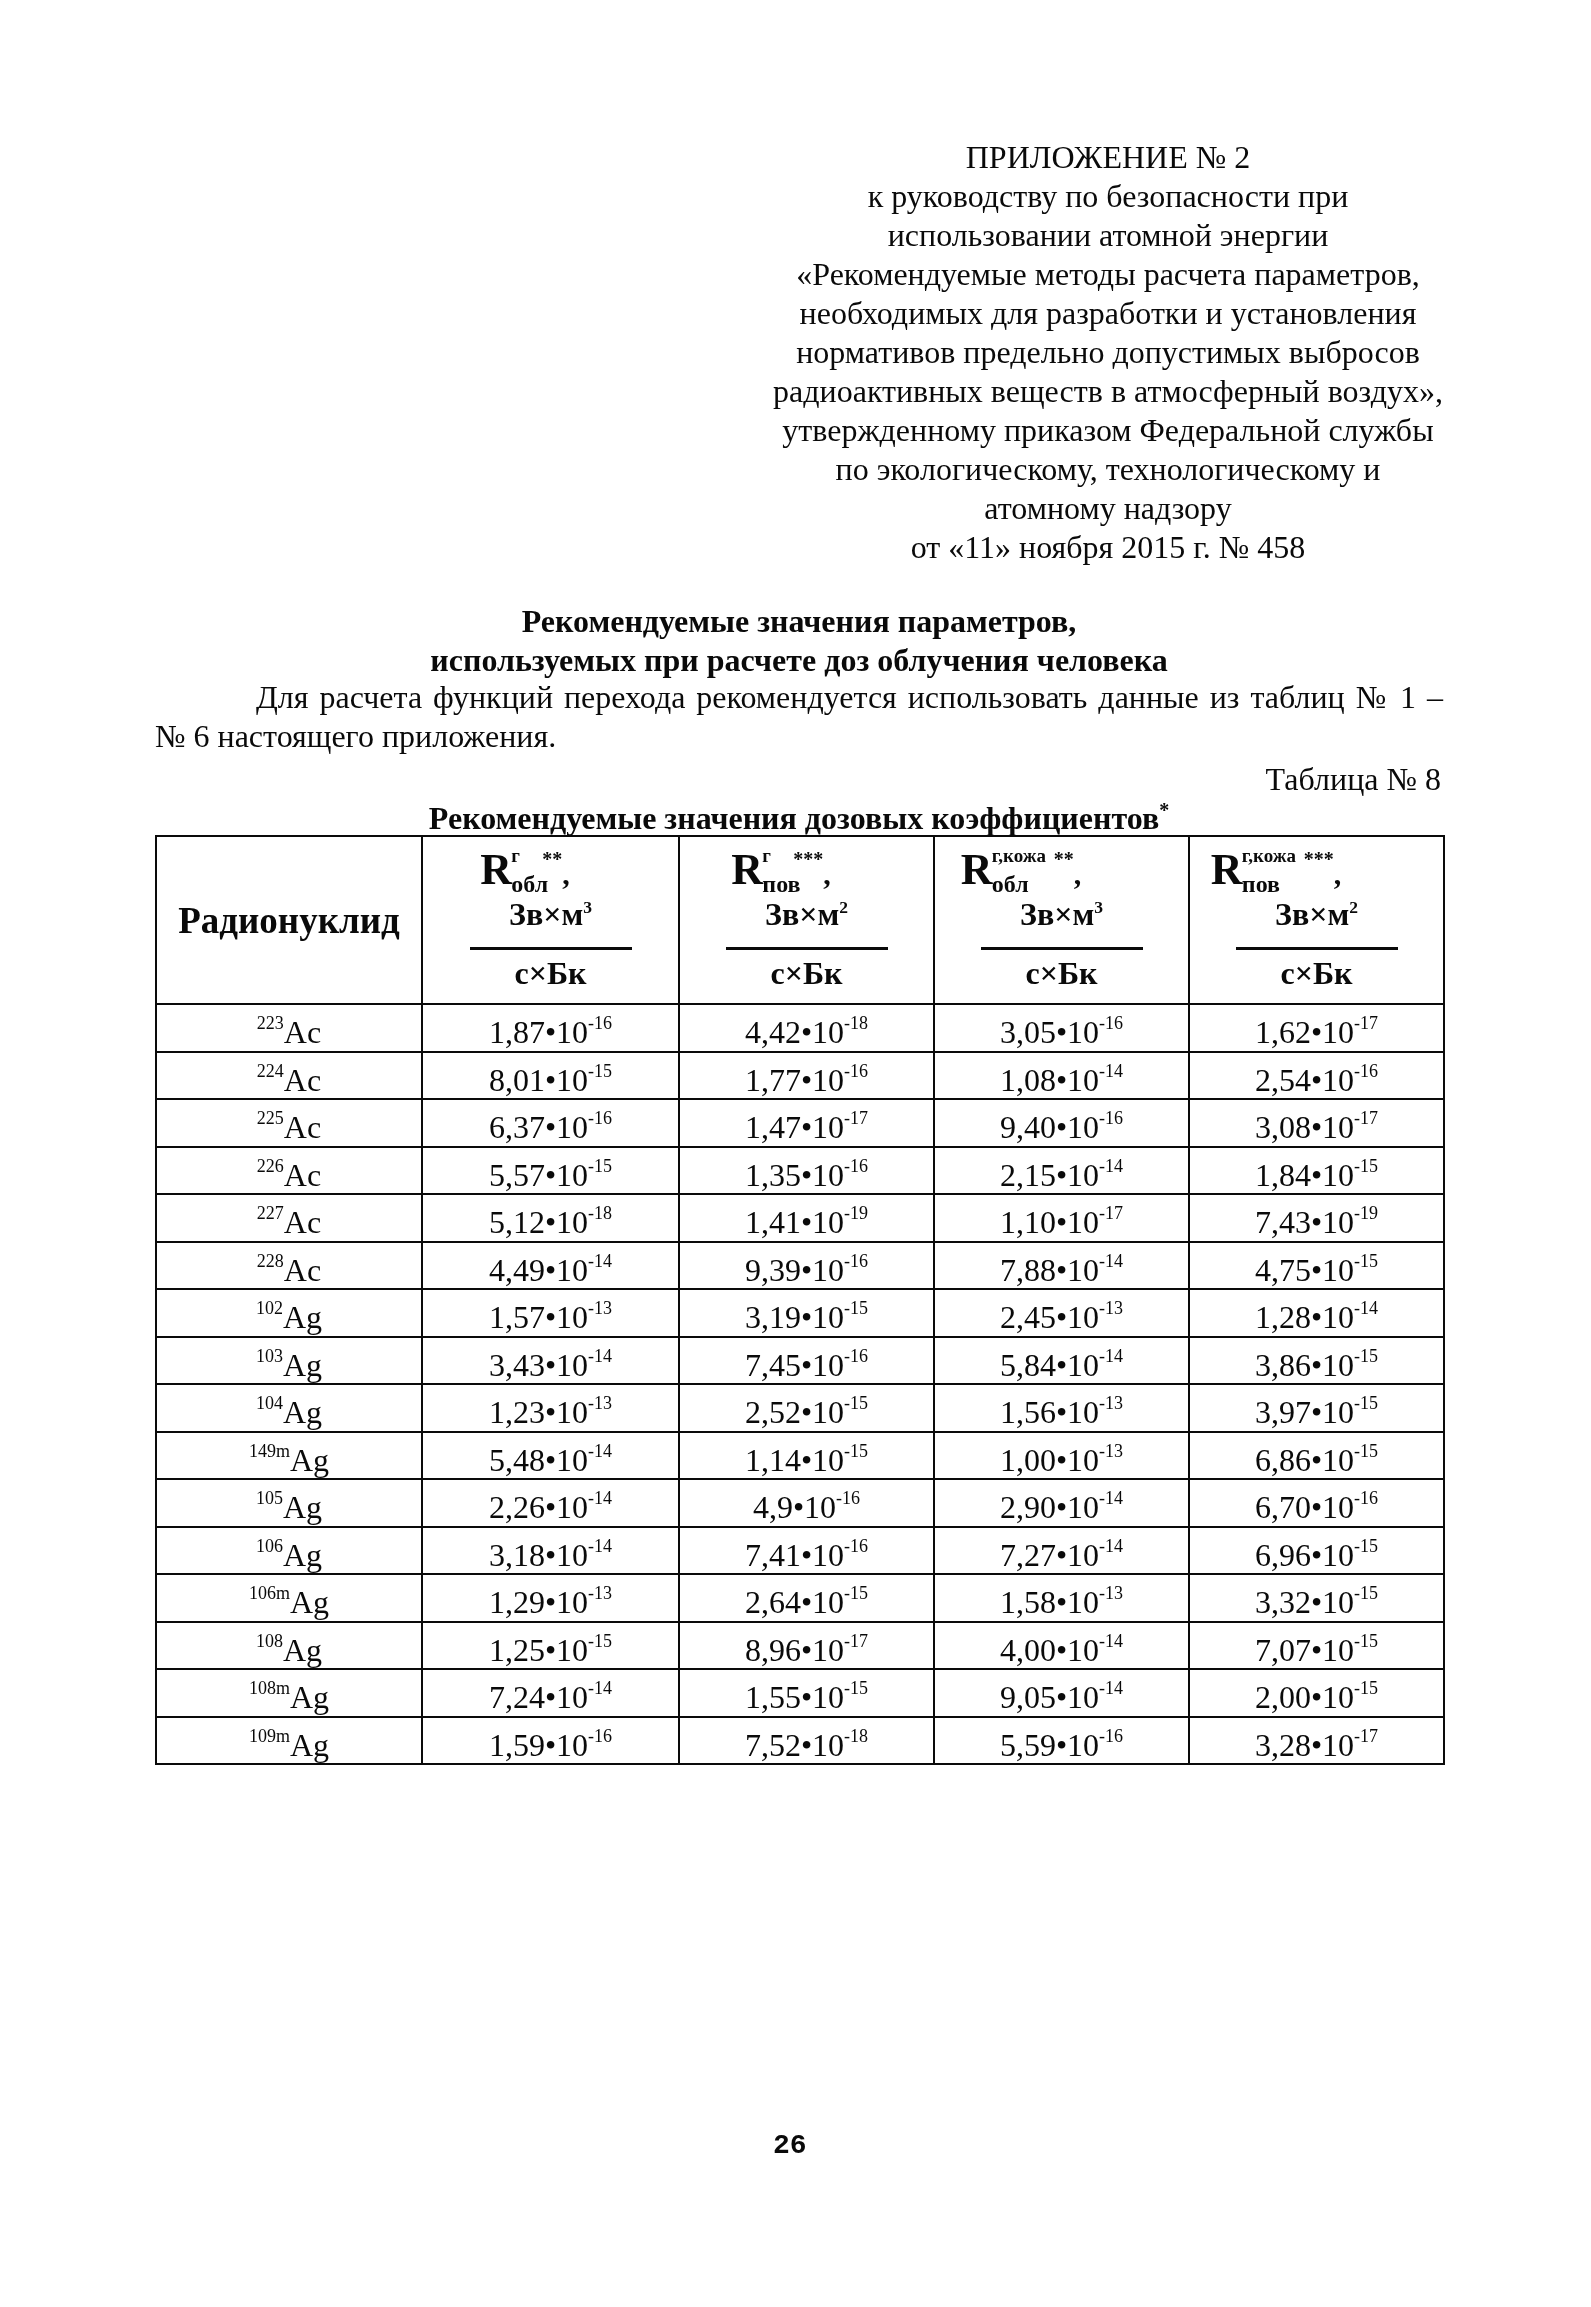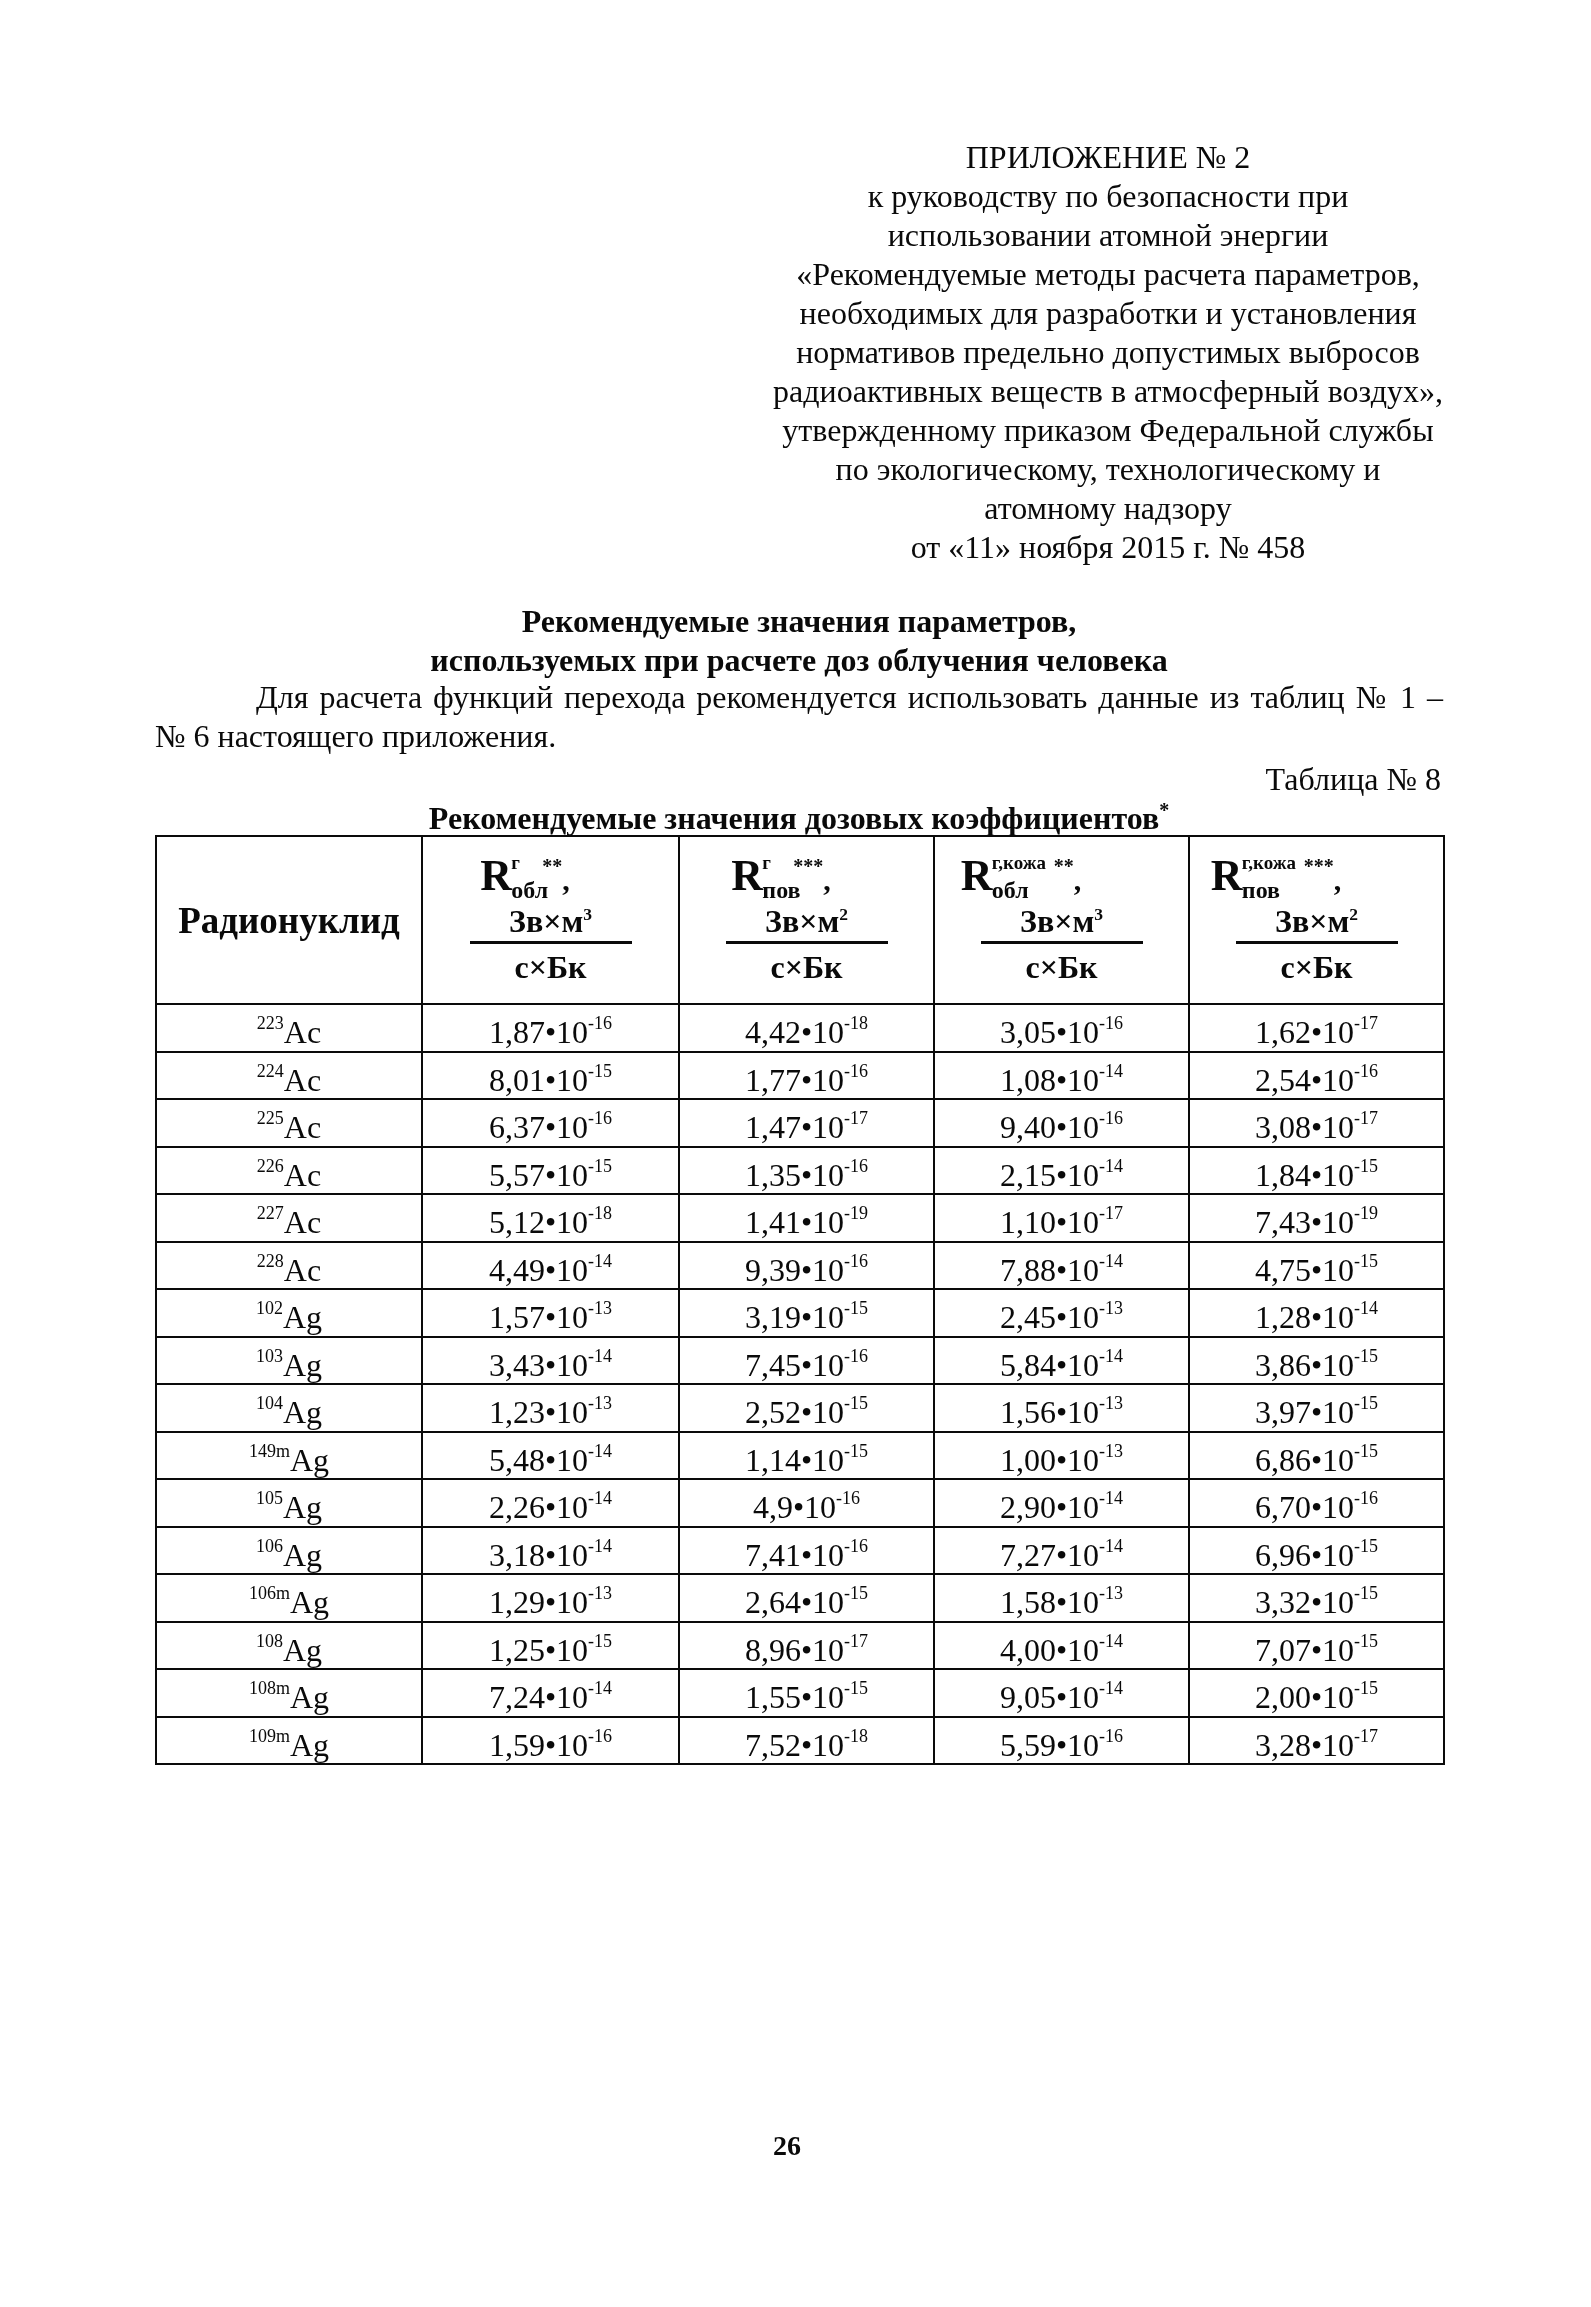--- a/index.html
+++ b/index.html
@@ -23,27 +23,27 @@
   table.dose td, table.dose th { border:2.7px solid #0a0a0a; padding:0; text-align:center; vertical-align:middle; }
   table.dose th { font-weight:bold; height:166px; font-size:34px; }
   table.dose th.nuc-head { font-size:37px; }
   .hdr { display:inline-block; text-align:center; line-height:1; }
   .sym { display:inline-block; position:relative; font-size:44px; padding-right:27px; }
   .sym .up { position:absolute; left:31px; top:-1.3px; font-size:19px; white-space:nowrap; }
   .sym .down { position:absolute; left:31px; top:24px; font-size:24px; white-space:nowrap; }
   .sym .mark { font-size:20px; vertical-align:17.5px; }
   .sym .comma { font-size:30px; }
   .frac { display:block; margin:6.7px auto 0 auto; width:162px; }
-  .frac .num { display:block; font-size:32px; border-bottom:3.4px solid #0a0a0a; padding-bottom:4px; }
+  .frac .num { display:block; font-size:32px; border-bottom:3.4px solid #0a0a0a; padding-bottom:17px; }
   .frac .num sup { font-size:17.5px; }
   .frac .den { display:block; font-size:32px; padding-top:7px; }
   table.dose td { height:37px; font-size:32px; line-height:37px; }
   table.dose td.nuc { text-align:center; }
   .nuc sup, .val sup { font-size:18px; vertical-align:13.5px; }
-  .page-number { position:absolute; left:773px; top:2130px; font-family:Liberation Serif, serif;
+  .page-number { position:absolute; left:773px; top:2130px; font-family:Liberation Mono, monospace;
                  font-size:28px; font-weight:bold; }
   col.c1 { width:266px; } col.c2 { width:257px; } col.c3 { width:255px; }
   col.c4 { width:255px; } col.c5 { width:255px; }
 </style>
 </head>
 <body>
 
 <div class="annex">
   <span class="line">ПРИЛОЖЕНИЕ № 2</span>
   <span class="line">к руководству по безопасности при</span>

